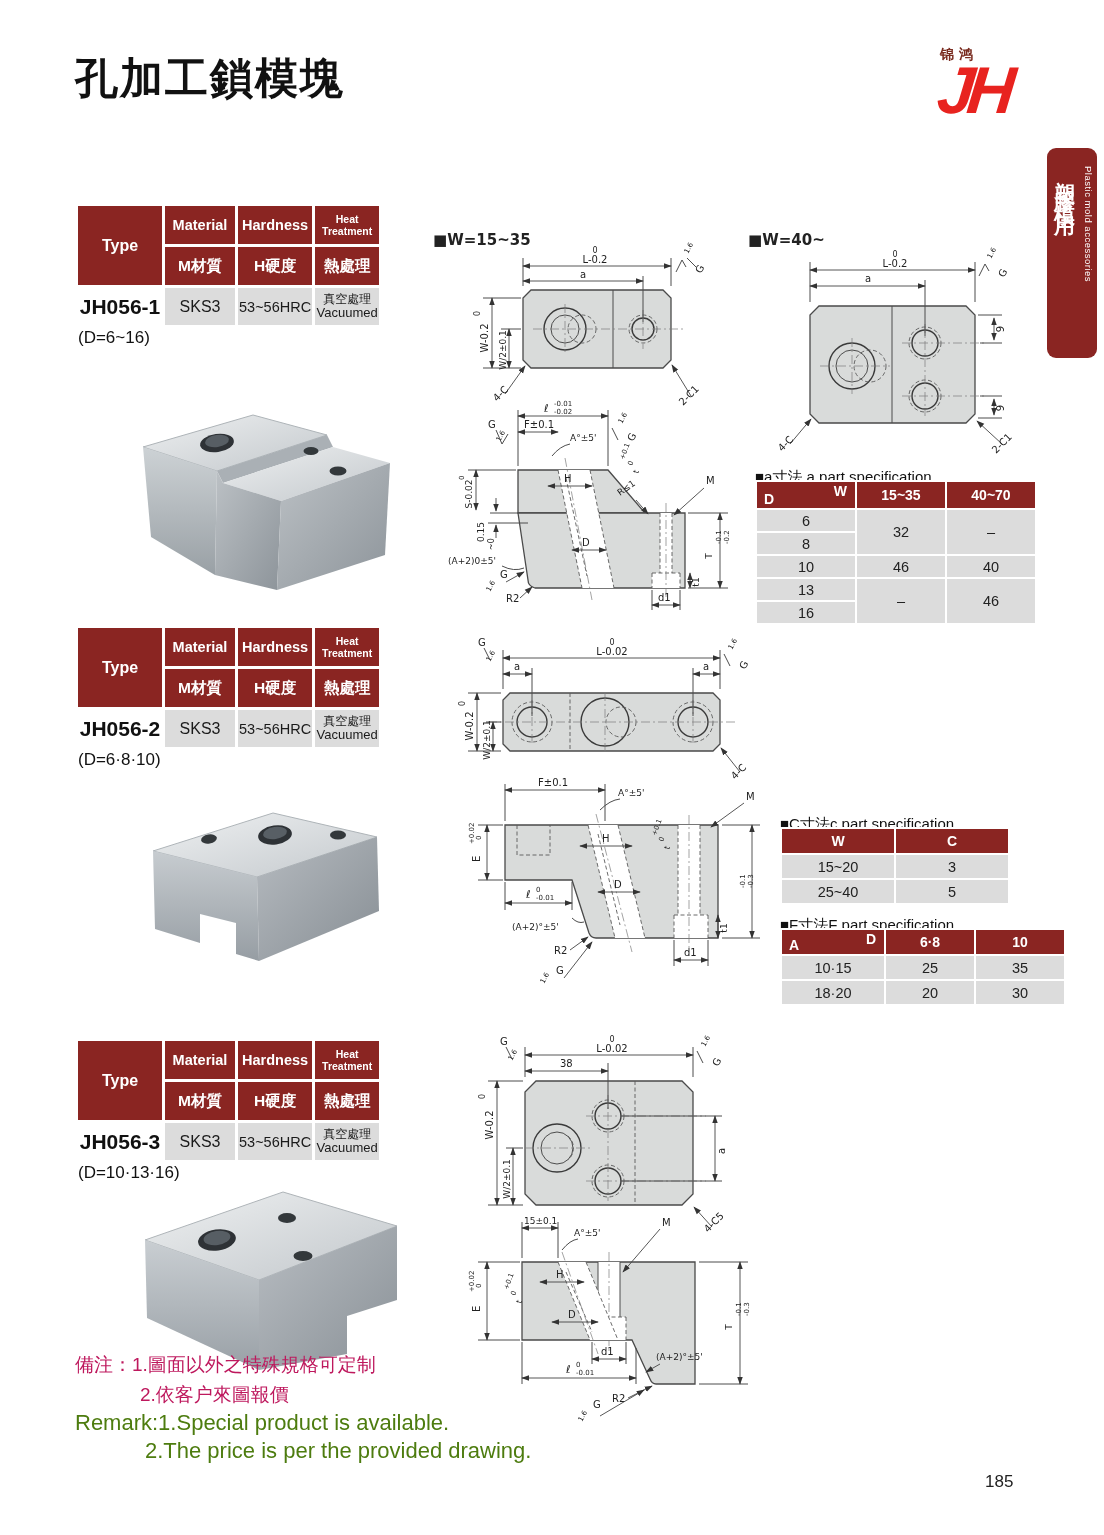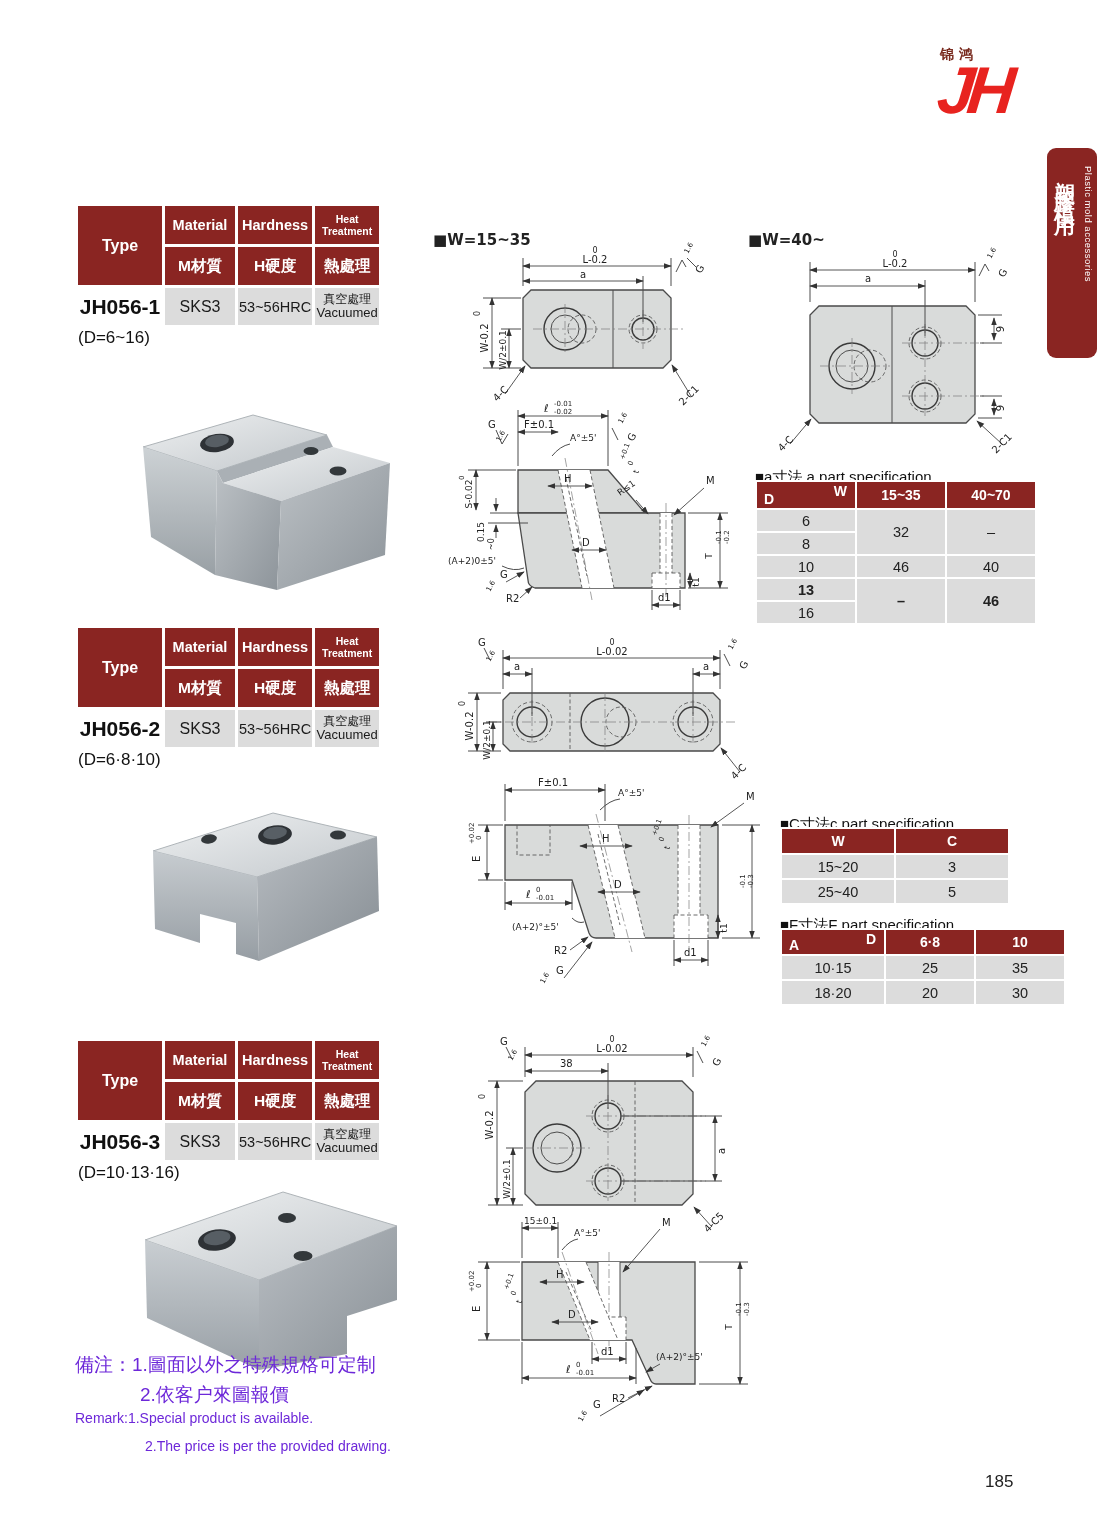--- a/index.html
+++ b/index.html
@@ -52,29 +52,30 @@
   .t11{font-size:11px;}
   .t15{font-size:15px;font-weight:bold;}
   .s{stroke:#4d4d4d;stroke-width:1;fill:none;}
   .s2{stroke:#3a3a3a;stroke-width:1.4;fill:none;}
   .d{stroke:#5a5a5a;stroke-width:.9;fill:none;stroke-dasharray:4 2.5;}
   .c{stroke:#7d7d7d;stroke-width:.7;fill:none;stroke-dasharray:9 3 2 3;}
   .dim{stroke:#444;stroke-width:.9;fill:none;}
   .blk{fill:#d9dbda;stroke:#4a4a4a;stroke-width:1.3;}
   .wh{fill:#fff;stroke:none;}
 
-  .remark-zh{font-size:19px;color:#6d28d9;}
-  .remark-en{font-size:14px;color:#6d28d9;}
+  .remark-zh{font-size:19px;color:#be185d;}
+  .remark-en{font-size:22px;color:#4d7c0f;}
   .pagenum{font-size:17px;color:#222;}
 </style>
 </head>
 <body>
 
 <div id="page">
 
+  <div class="abs page-title" style="left:75px;top:50px;">孔加工鎖模塊</div>
   <div class="abs logo" style="left:938px;top:46px;width:130px;">
     <span class="logo-zh">锦鸿</span>
     <span class="logo-jh">JH</span>
   </div>
 
   <div class="abs side-tab" style="left:1047px;top:148px;width:50px;height:194px;">
     <span class="zh">塑膠模用</span>
     <span class="en">Plastic mold accessories</span>
   </div>
 
@@ -333,21 +334,21 @@
       <td rowspan="2">–</td>
         </tr>
     <tr style="height:21px;">
           <td>8</td>
         </tr>
     <tr style="height:21px;">
           <td>10</td>
       <td>46</td>
       <td>40</td>
         </tr>
-    <tr style="height:21px;font-weight:bold;">
+    <tr style="height:21px;">
           <td>13</td>
       <td rowspan="2">–</td>
       <td rowspan="2">46</td>
         </tr>
     <tr style="height:21px;">
           <td>16</td>
         </tr>
   </tbody>
     </table>
 

